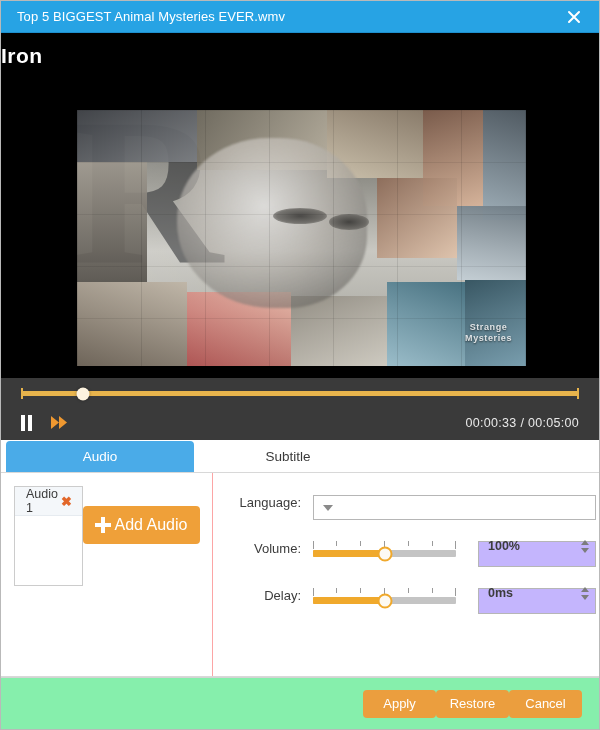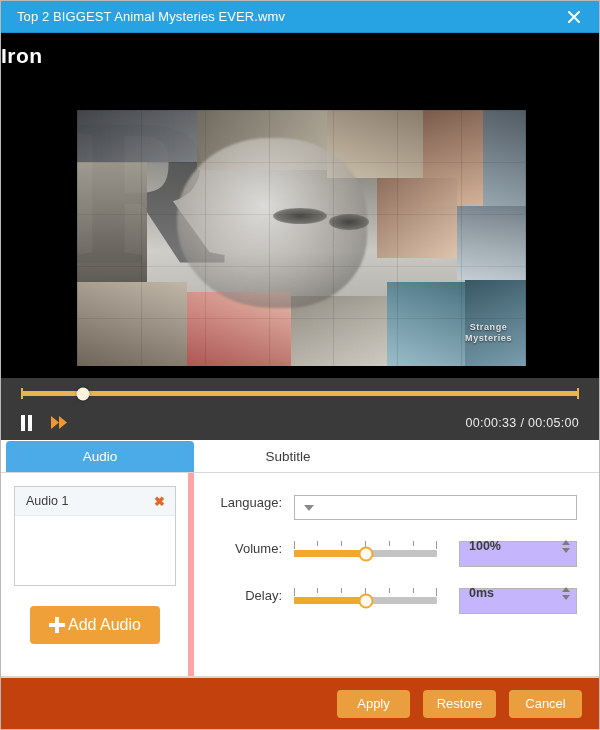--- a/index.html
+++ b/index.html
@@ -183,22 +183,22 @@
   
   .panel-body {
     flex: 1 1 auto;
     display: flex;
     background: #ffffff;
     border-bottom: 1px solid #d8d8d8;
   }
   .left-pane {
     width: 212px;
     padding: 13px 12px 0 13px;
-    border-right: 6px solid #fca5a5;
-    display: flex; flex-direction: column;
+    border-right: 1px solid #fca5a5;
+    display: flex; flex-direction: row;
   }
   .track-list {
     height: 100px;
     border: 1px solid #cccccc;
     background: #ffffff;
   }
   .track-item {
     height: 29px;
     background: #f4f7fa;
     border-bottom: 1px solid #e6ebf0;
@@ -324,43 +324,42 @@
     width: 0; height: 0;
     border-left: 4px solid transparent;
     border-right: 4px solid transparent;
   }
   .spin-up { border-bottom: 5px solid #7c7c7c; }
   .spin-down { border-top: 5px solid #7c7c7c; }
 
   
   .footer {
     flex: 0 0 52px;
-    background: #c2410c;
+    background: #86efac;
     border-top: 1px solid #d4d4d4;
     display: flex; align-items: center; justify-content: flex-end;
     padding-right: 17px;
-    gap: 13px;
   }
   .footer-btn {
     width: 73px; height: 28px;
     background: #eb9e3e;
     color: #ffffff;
     border: none; border-radius: 4px;
     font-size: 13px;
     font-family: "Liberation Sans", sans-serif;
     cursor: pointer;
   }
 </style>
 </head>
 <body>
 
 <div class="window">
 
   <div class="titlebar">
-    <div class="titlebar-text">Top 2 BIGGEST Animal Mysteries EVER.wmv</div>
+    <div class="titlebar-text">Top 5 BIGGEST Animal Mysteries EVER.wmv</div>
     <div class="close-btn">
       <svg width="14" height="14" viewBox="0 0 14 14" aria-hidden="true">
         <path d="M2 2 L12 12 M12 2 L2 12" stroke="#ffffff" stroke-width="2" stroke-linecap="round" fill="none"></path>
       </svg>
     </div>
   </div>
 
   <div class="video-area">
     <div class="video-title">Iron</div>
 

